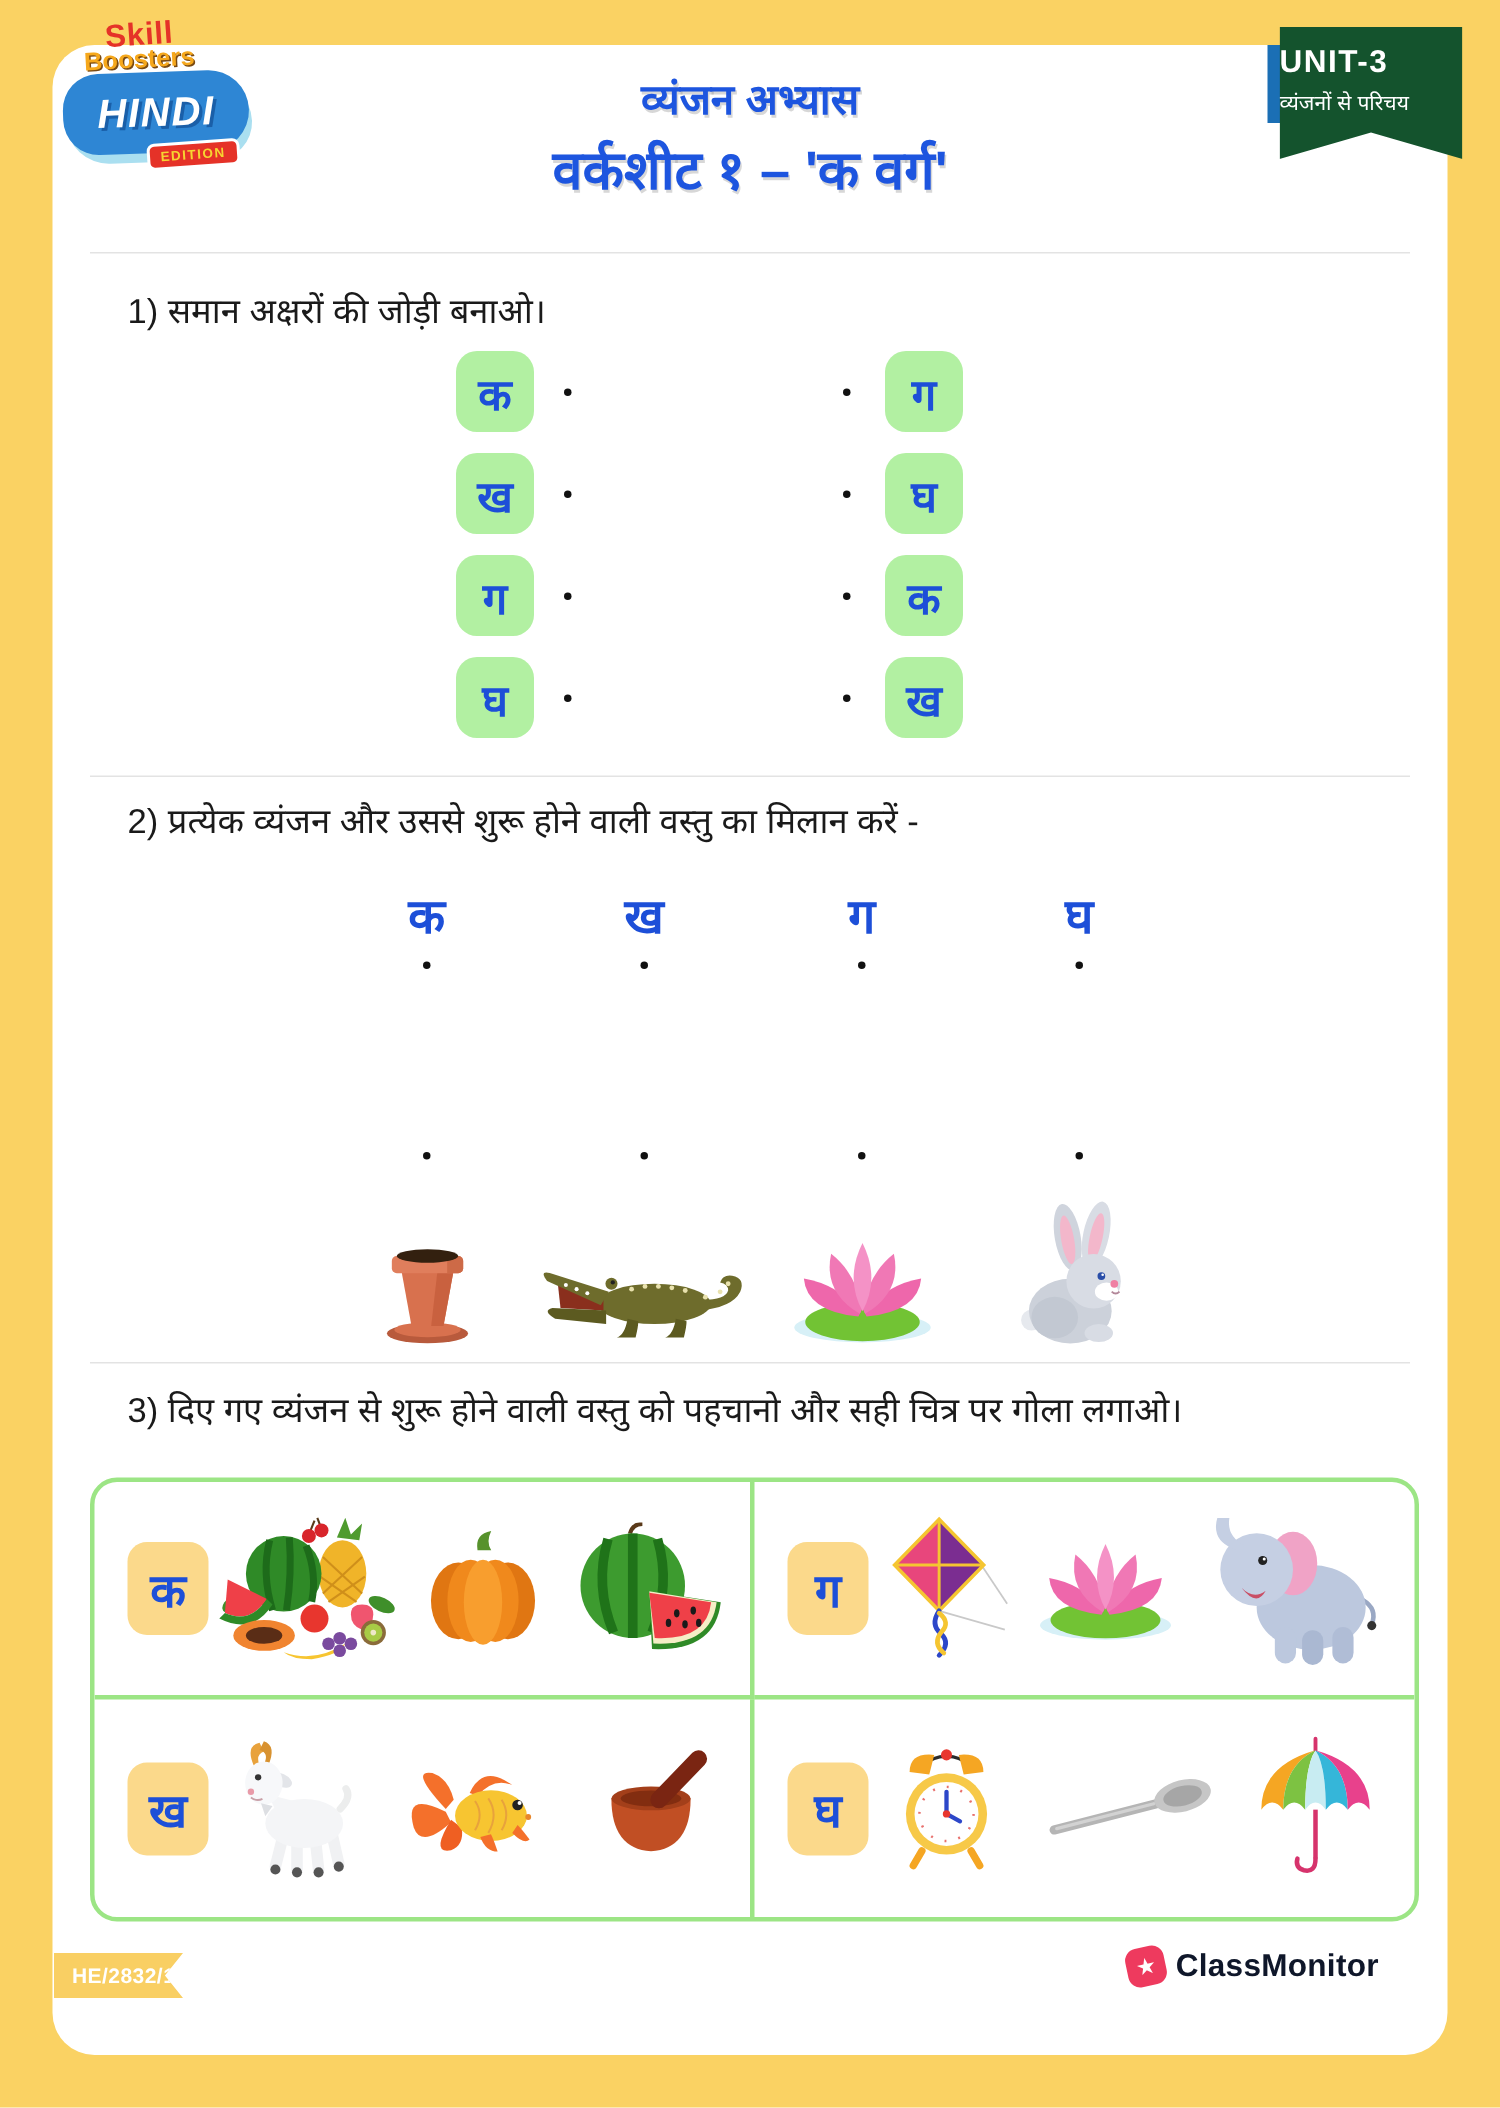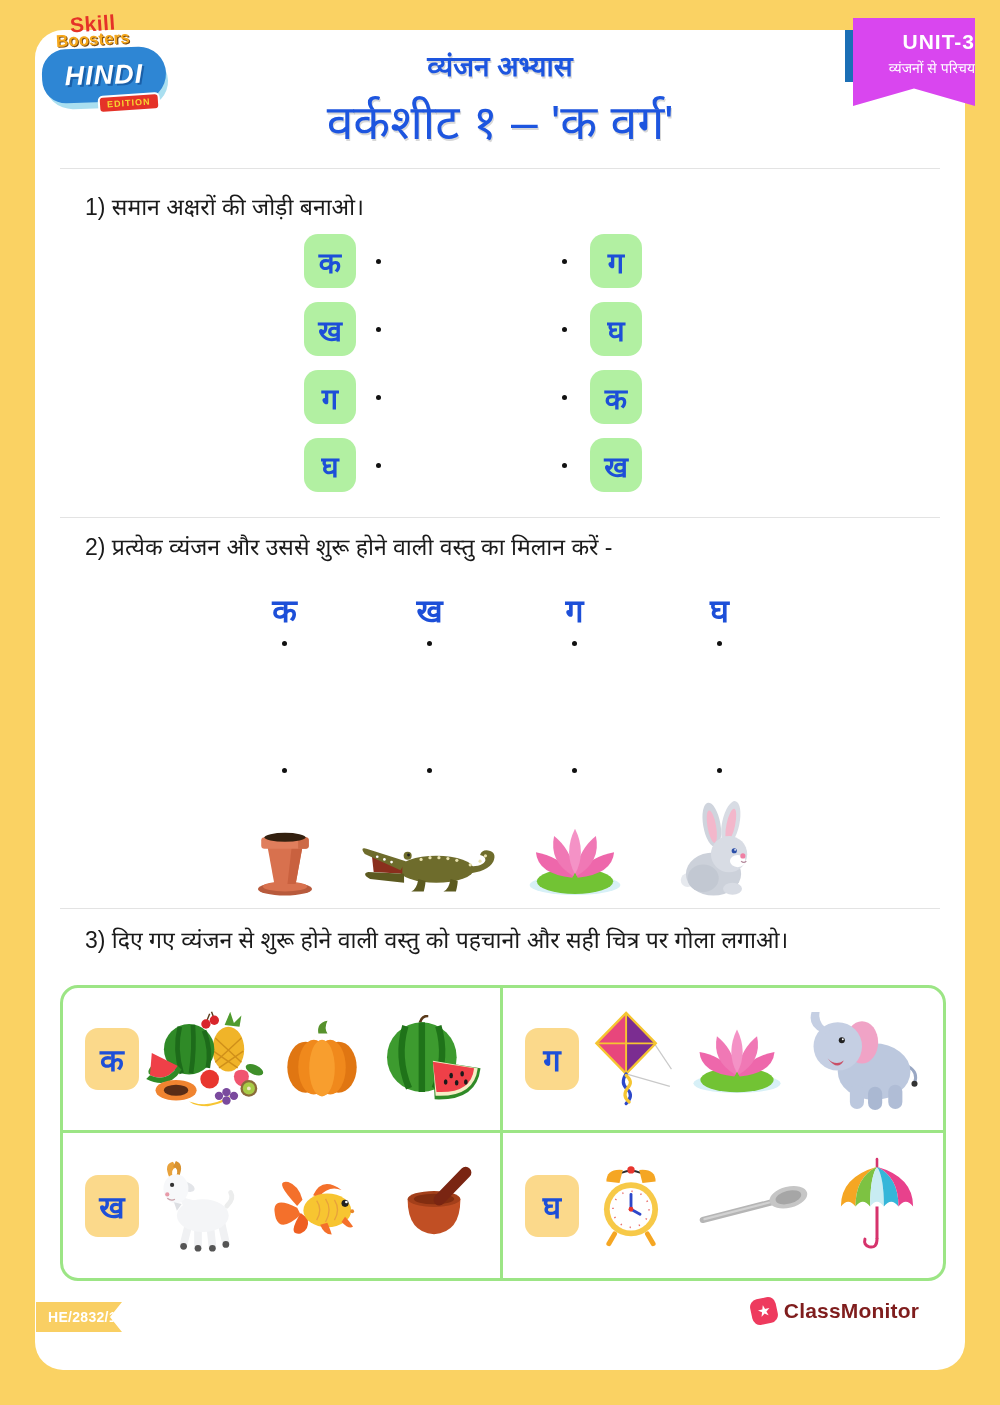--- a/index.html
+++ b/index.html
@@ -12,24 +12,24 @@
   
   .logo{position:absolute;left:42px;top:10px;width:130px;height:110px;z-index:5;}
   .logo-skill{position:absolute;left:28px;top:2px;color:#e53228;font-weight:bold;font-size:21px;transform:rotate(-4deg);letter-spacing:.5px;}
   .logo-boosters{position:absolute;left:14px;top:20px;color:#f6a81c;font-weight:bold;font-size:17px;transform:rotate(-3deg);text-shadow:1px 1px 0 #7a4a12;}
   .logo-blob-back{position:absolute;left:2px;top:44px;width:124px;height:54px;background:#aadff0;border-radius:30px 34px 30px 34px;transform:rotate(-2deg);}
   .logo-blob{position:absolute;left:0;top:38px;width:124px;height:54px;background:#2e86d4;border-radius:30px 34px 34px 30px;transform:rotate(-2deg);display:flex;align-items:center;justify-content:center;}
   .logo-hindi{color:#fff;font-weight:bold;font-size:27px;font-style:italic;letter-spacing:1px;text-shadow:2px 2px 0 #1a5fa8;}
   .logo-edition{position:absolute;left:56px;top:84px;background:#e53228;color:#f6d531;font-size:9px;font-weight:bold;padding:2px 7px;border-radius:5px;border:2px solid #fff;transform:rotate(-4deg);letter-spacing:1px;}
   .title{position:absolute;left:250px;top:46px;width:500px;text-align:center;z-index:4;}
   .title-l1{font-size:28px;font-weight:bold;color:#1d55df;text-shadow:1px 2px 0 rgba(140,140,140,.35);}
-  .title-l2{font-size:48px;font-weight:normal;color:#1d55df;text-shadow:1px 2px 0 rgba(140,140,140,.35);margin-top:4px;}
+  .title-l2{font-size:36px;font-weight:bold;color:#1d55df;text-shadow:1px 2px 0 rgba(140,140,140,.35);margin-top:4px;}
   .unit-fold{position:absolute;left:845px;top:30px;width:16px;height:52px;background:#1b6fb5;z-index:4;}
-  .unit-banner{position:absolute;left:853px;top:18px;width:122px;height:88px;background:#d946ef;z-index:5;
-    clip-path:polygon(0 0,100% 0,100% 100%,50% 80%,0 100%);text-align:right;color:#fff;}
+  .unit-banner{position:absolute;left:853px;top:18px;width:122px;height:88px;background:#14532d;z-index:5;
+    clip-path:polygon(0 0,100% 0,100% 100%,50% 80%,0 100%);text-align:left;color:#fff;}
   .unit-l1{font-size:21px;font-weight:bold;margin-top:12px;letter-spacing:1px;}
   .unit-l2{font-size:14px;margin-top:4px;}
   
   .q{position:absolute;left:85px;font-size:23px;color:#1a1a1a;}
   .divider{position:absolute;left:60px;width:880px;height:1px;background:#e3e3e3;}
   
   .s1{position:absolute;left:304px;top:234px;width:340px;height:262px;}
   .s1-row{position:absolute;left:0;width:340px;height:54px;}
   .gbox{position:absolute;width:52px;height:54px;background:#b2f0a2;border-radius:14px;
     display:flex;align-items:center;justify-content:center;font-size:29px;font-weight:bold;color:#1d4fd8;}
@@ -55,21 +55,21 @@
     display:flex;align-items:center;justify-content:center;font-size:31px;font-weight:bold;color:#1d4fd8;}
   .cell-imgs{flex:1;display:flex;justify-content:space-around;align-items:center;}
   
   .code-ribbon{position:absolute;left:36px;top:1302px;width:86px;height:30px;background:#f9cf63;
     clip-path:polygon(0 0,100% 0,86% 50%,100% 100%,0 100%);
     color:#fff;font-size:14px;font-weight:bold;line-height:30px;padding-left:12px;box-sizing:border-box;letter-spacing:.3px;}
   .cm{position:absolute;left:735px;top:1298px;width:200px;text-align:center;}
   .cm-row{display:flex;align-items:center;justify-content:center;gap:7px;}
   .cm-icon{width:26px;height:26px;background:#ee3a5e;border-radius:8px;transform:rotate(-12deg);
     display:flex;align-items:center;justify-content:center;color:#fff;font-size:15px;}
-  .cm-name{font-size:21px;font-weight:bold;color:#7f1d1d;letter-spacing:.2px;}
+  .cm-name{font-size:21px;font-weight:bold;color:#0f172a;letter-spacing:.2px;}
   .cm-sub{font-size:11px;color:#222;margin-top:3px;line-height:1.45;}
   svg{display:block;}
 </style>
 </head>
 <body>
 
 <div class="sheet"></div>
 
 <div class="logo">
   <div class="logo-blob-back"></div>

